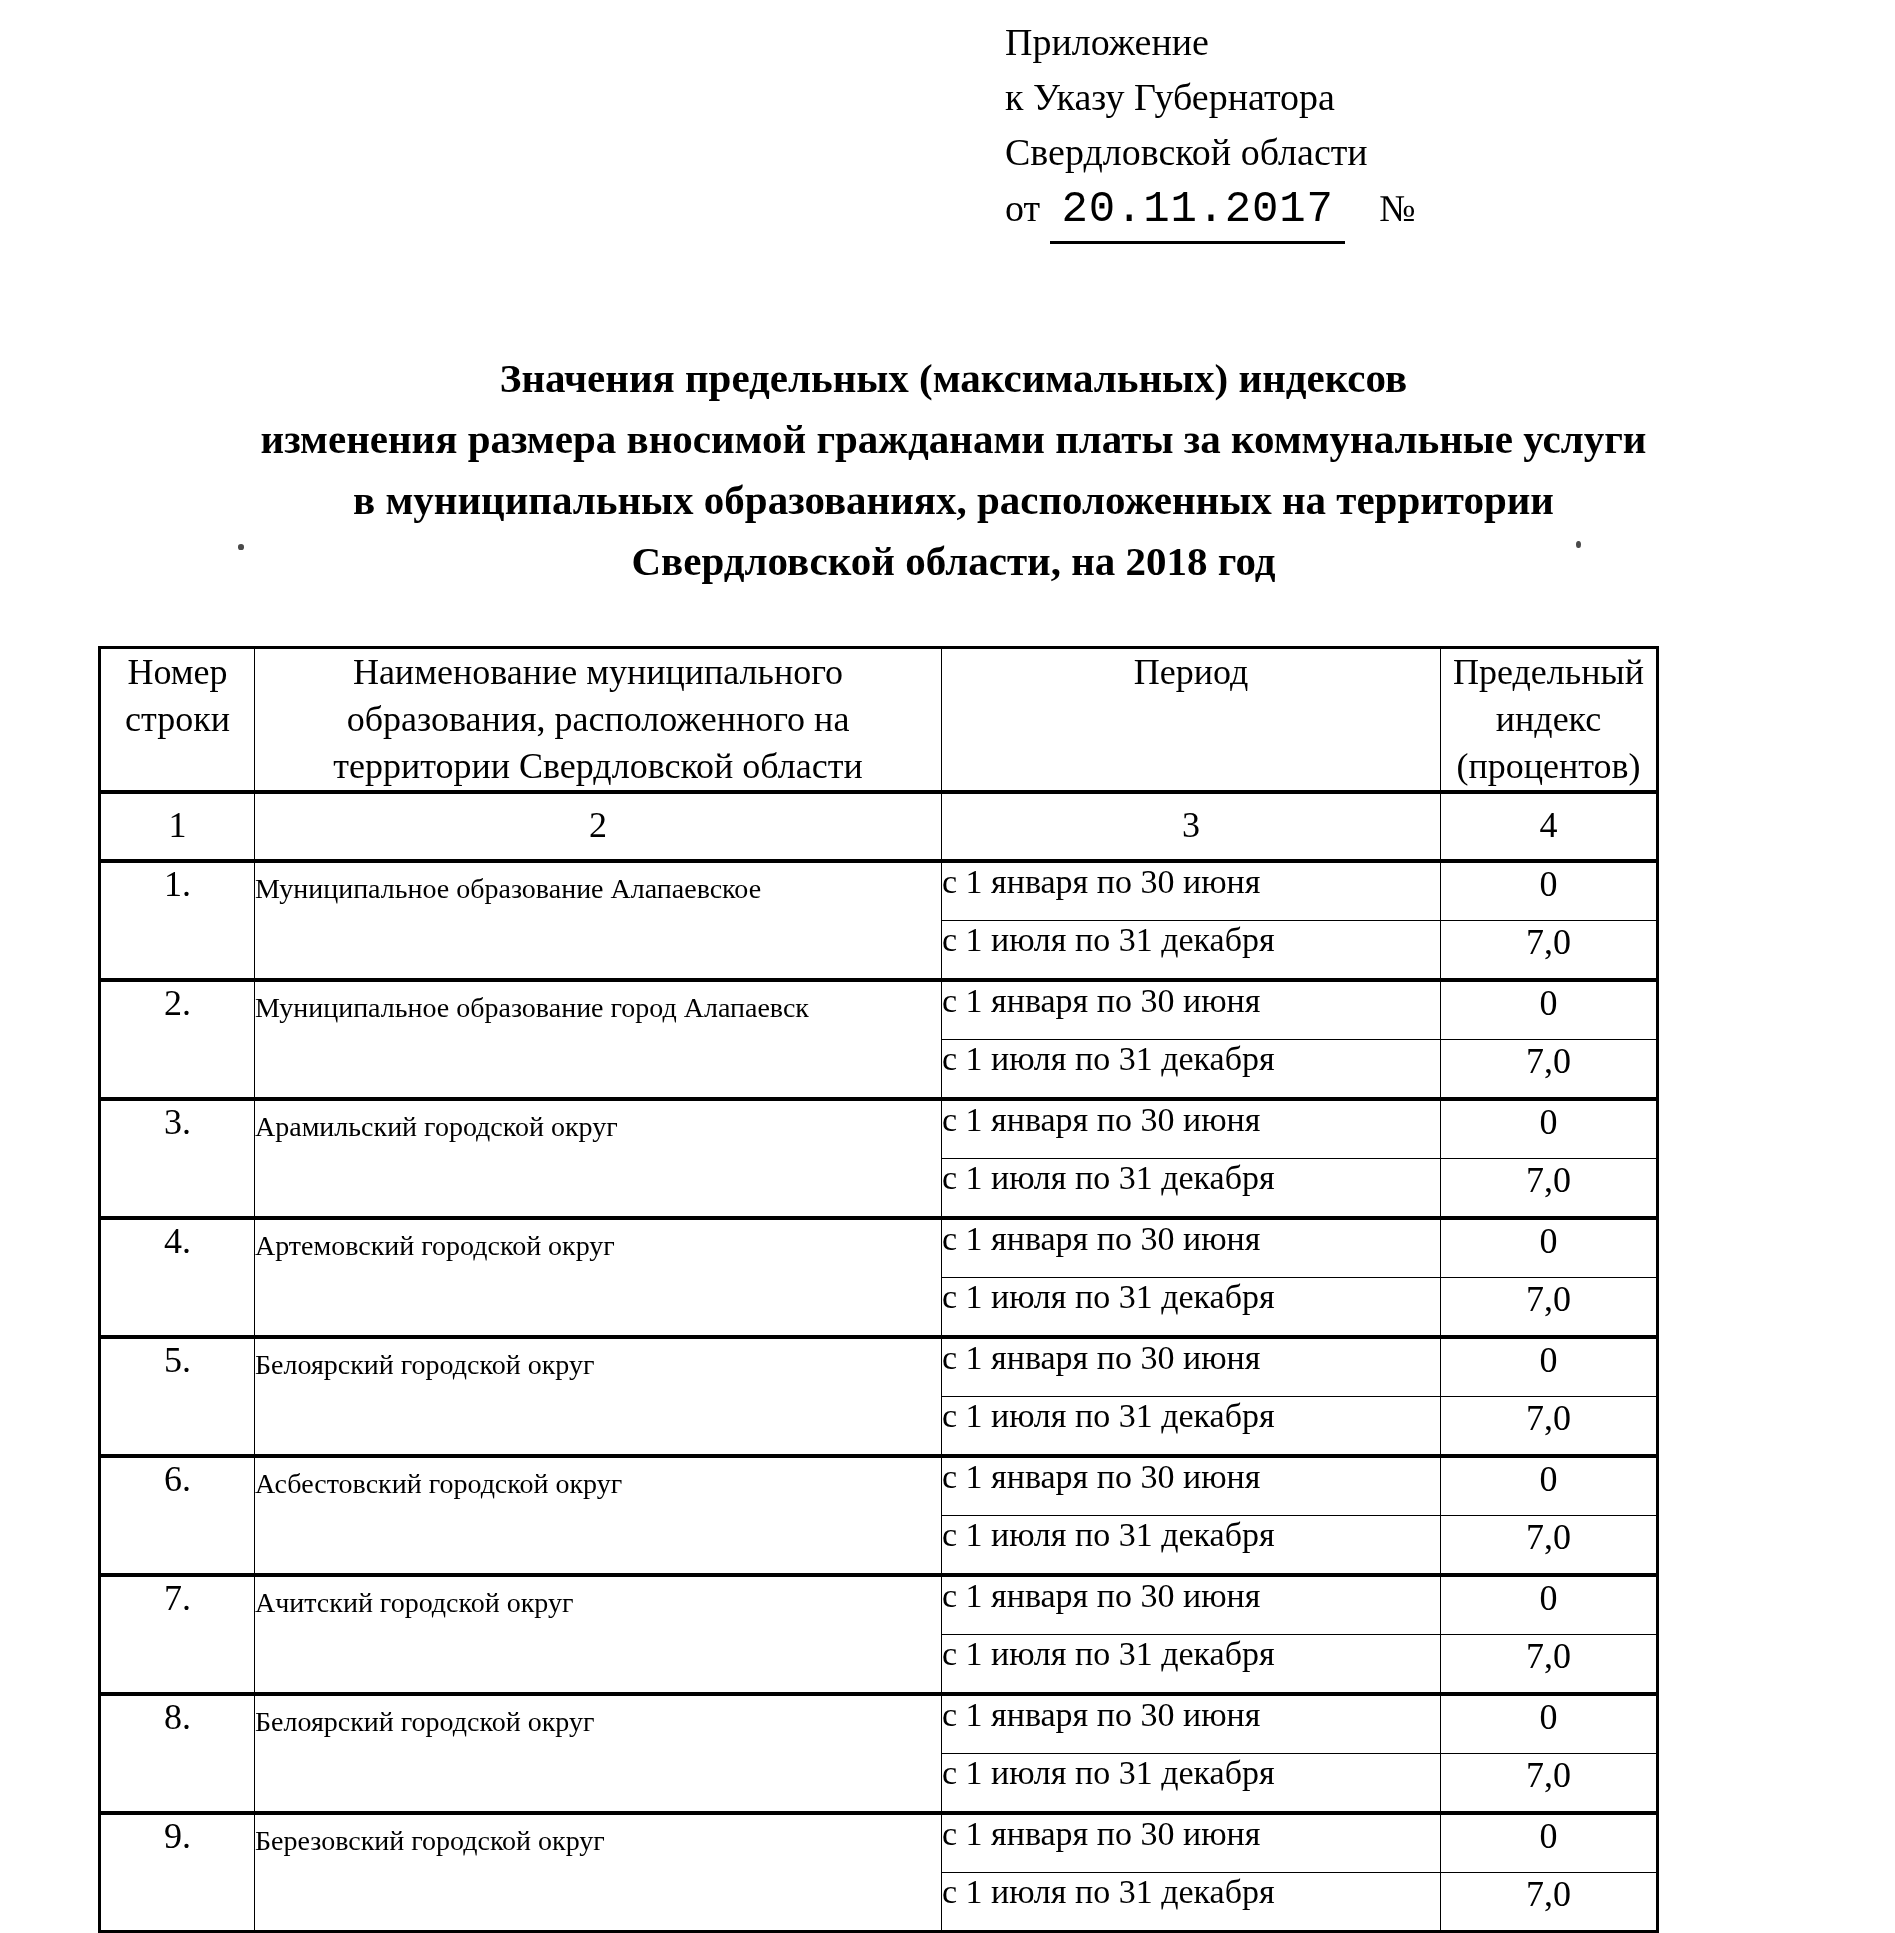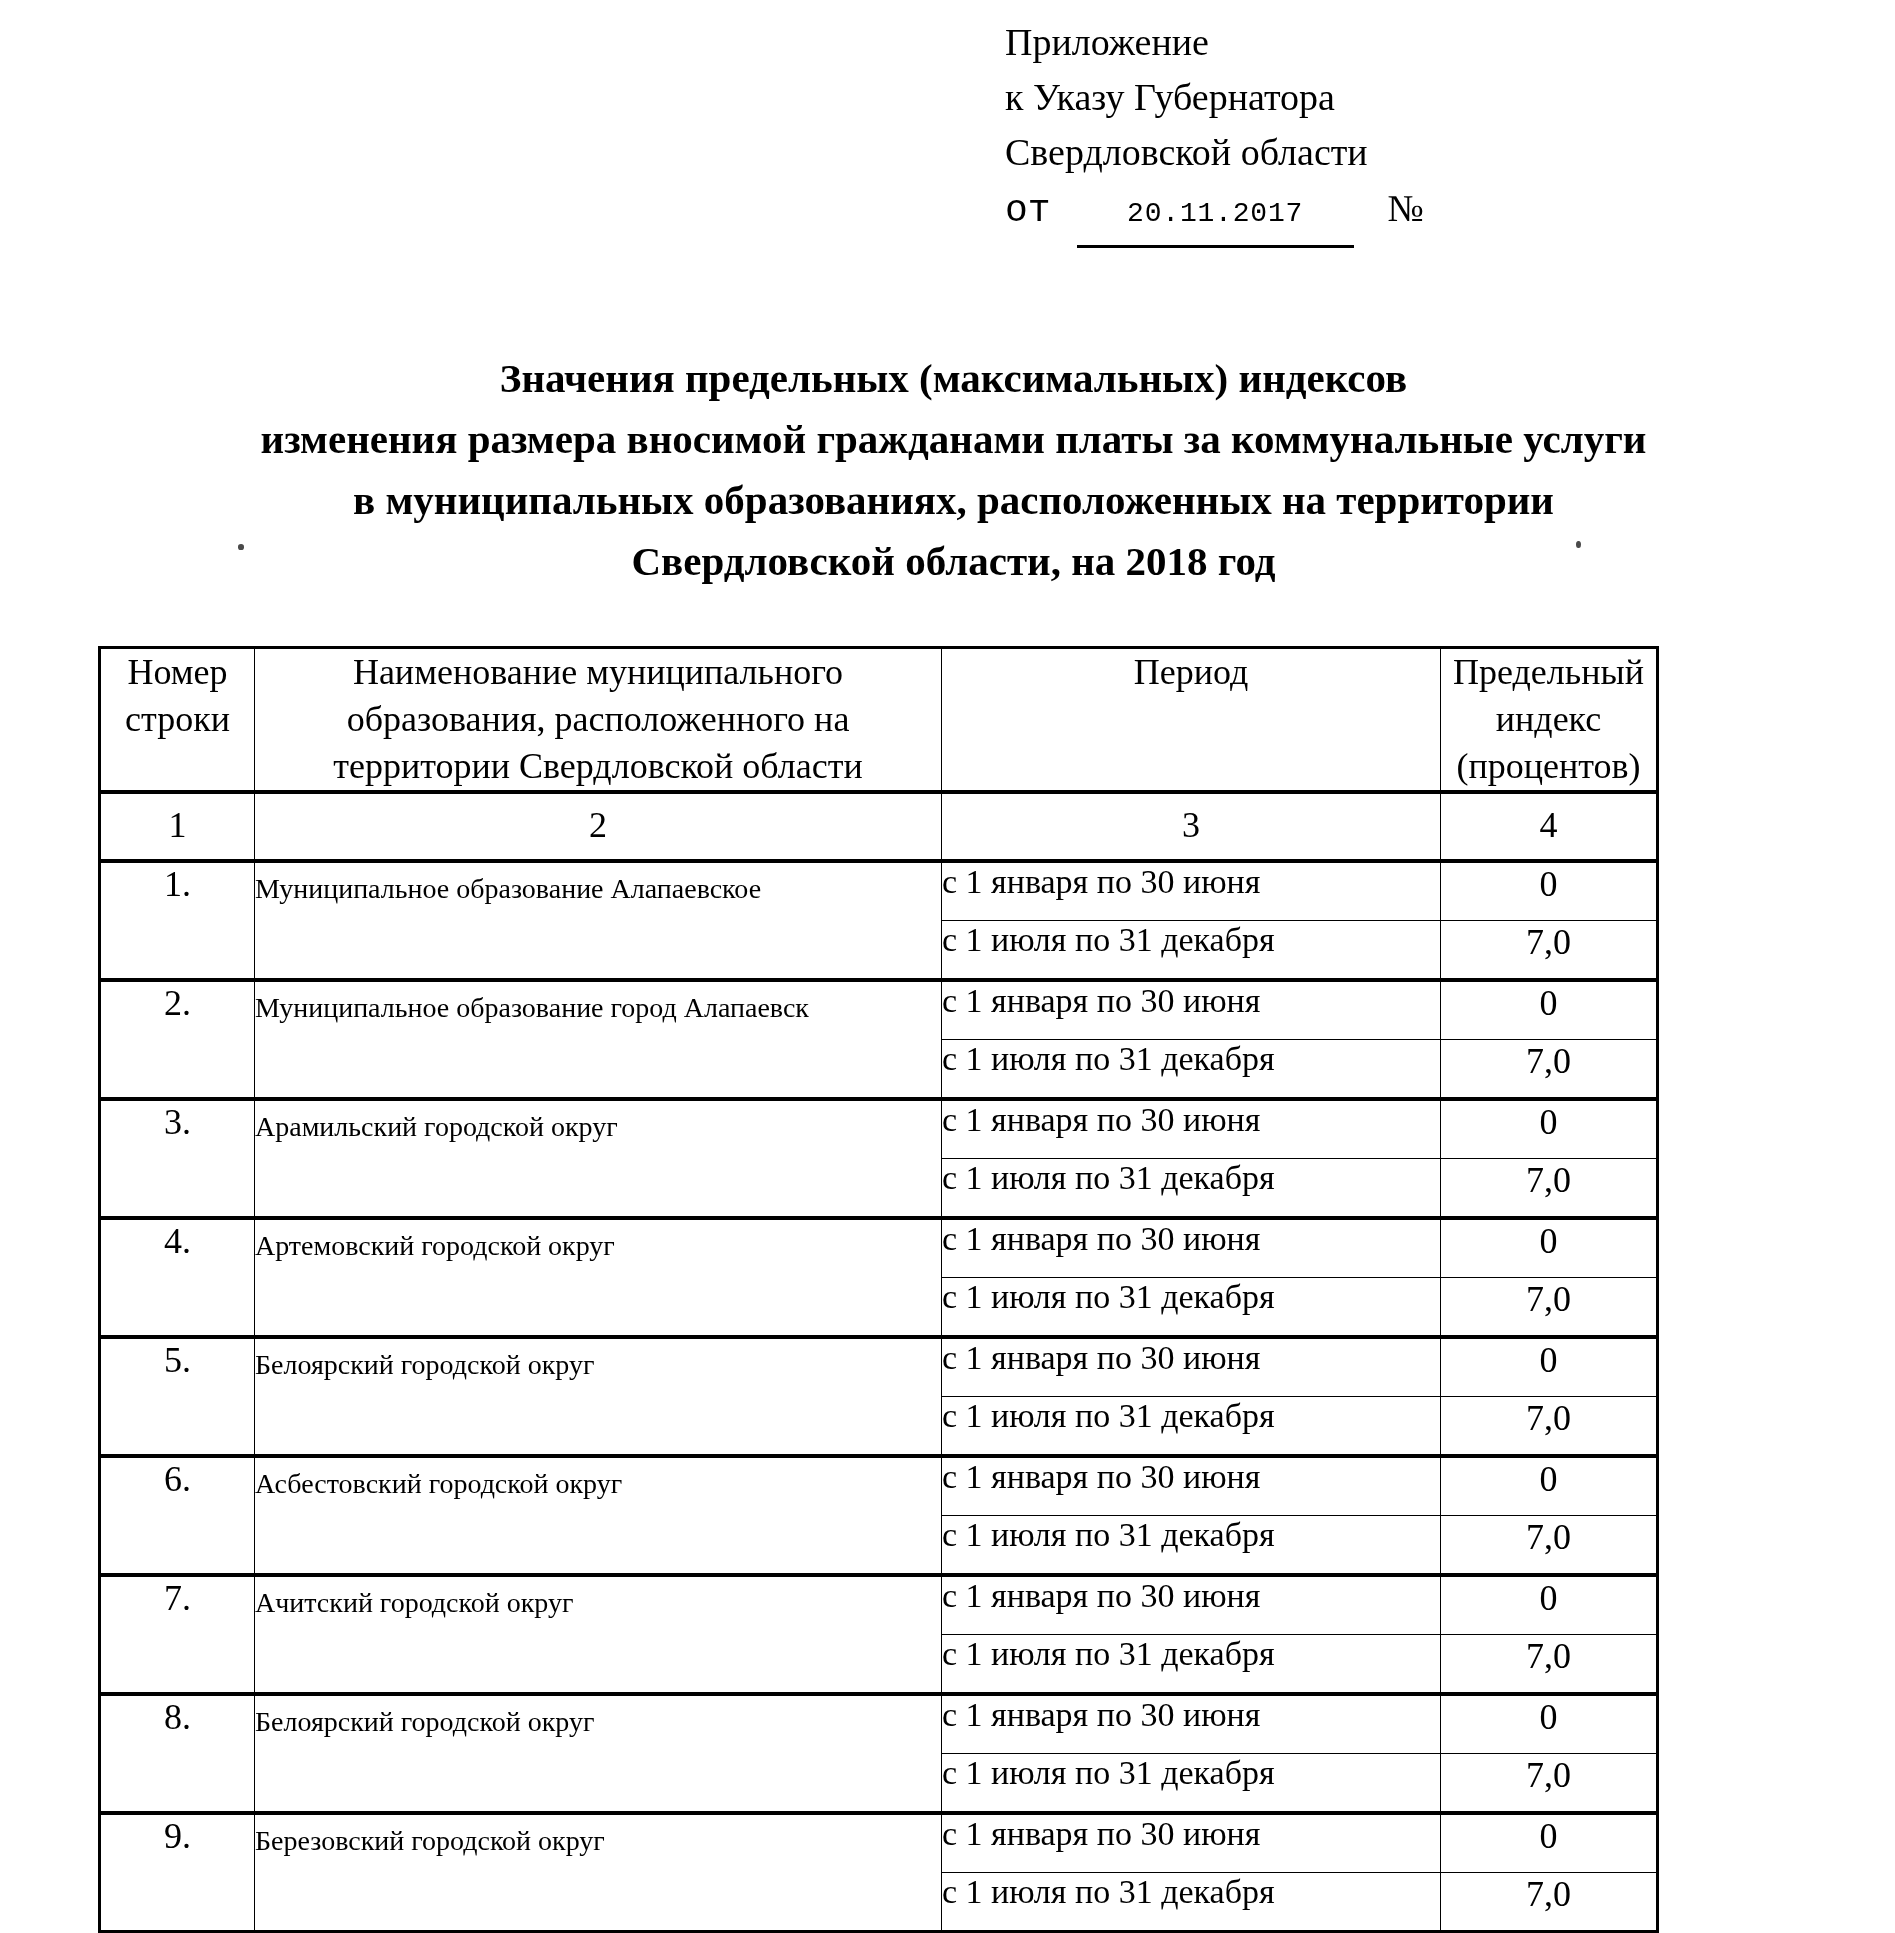--- a/index.html
+++ b/index.html
@@ -30,26 +30,25 @@
     display: block;
   }
 
   .date-line {
     display: flex;
     align-items: baseline;
     margin-top: 1.6px;
     font-size: 38px;
   }
   .date-line .lbl {
-    margin-right: 26px;
-    font-family: Liberation Mono, monospace;
+    margin-right: 10px;
   }
   .date-line .fill {
     font-family: "Liberation Mono", "DejaVu Sans Mono", monospace;
-    font-size: 28px;
+    font-size: 44px;
     letter-spacing: 0.8px;
     border-bottom: 3.3px solid #000;
     padding: 0 11.5px 3.3px 11.5px;
     display: inline-block;
     text-align: center;
   }
   .date-line .fill.date-fill { min-width: 254px; }
   .date-line .fill.num-fill  { min-width: 221px; }
   .date-line .num-lbl {
     margin: 0 9.8px 0 34px;

